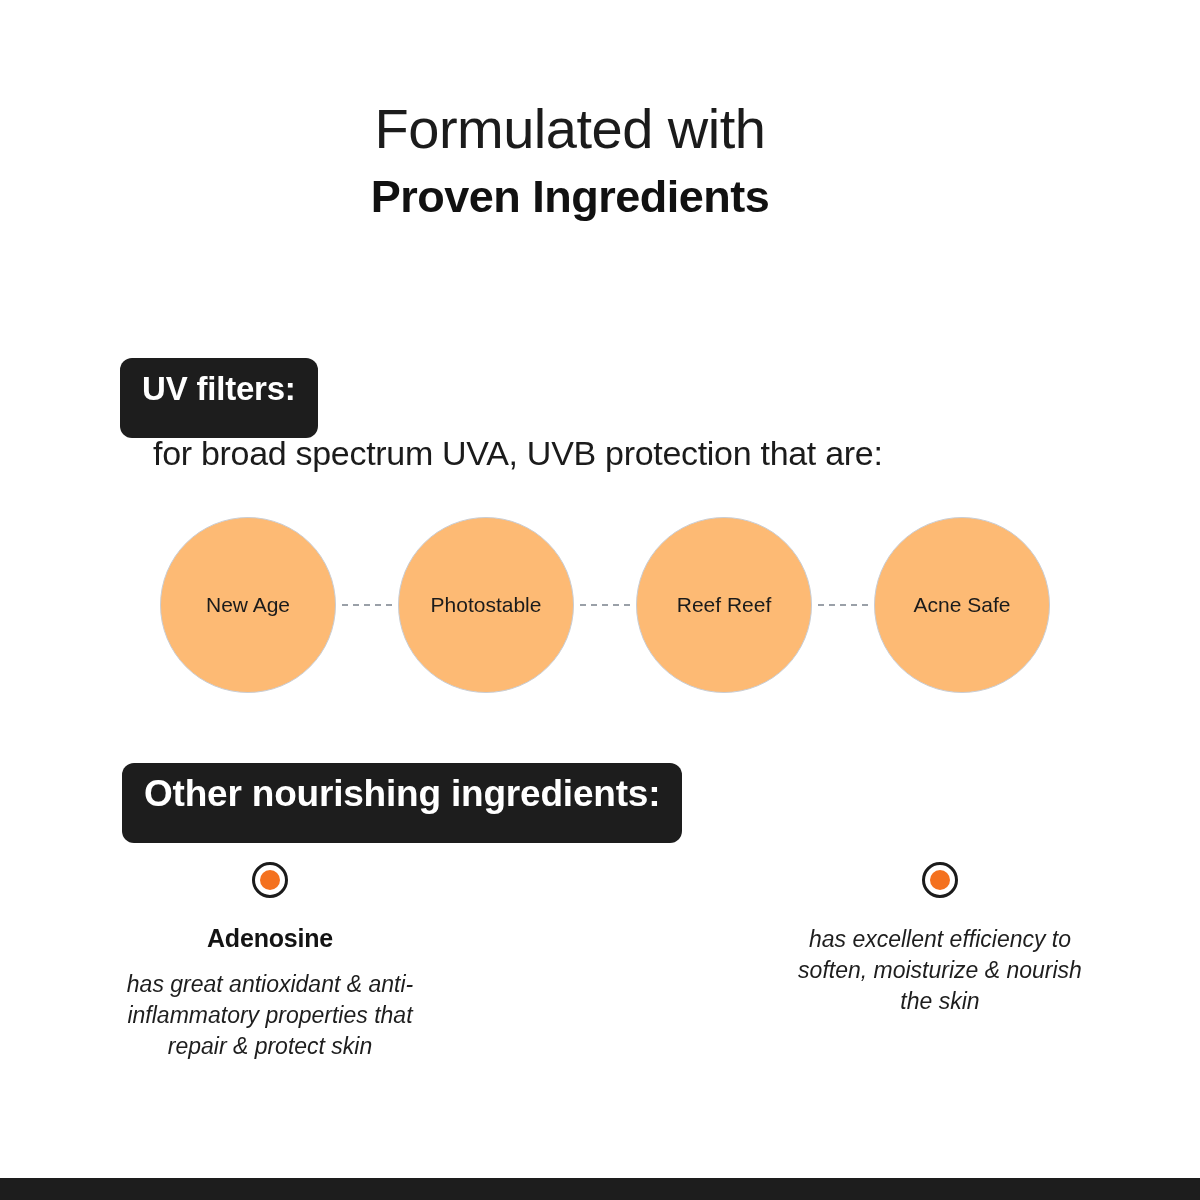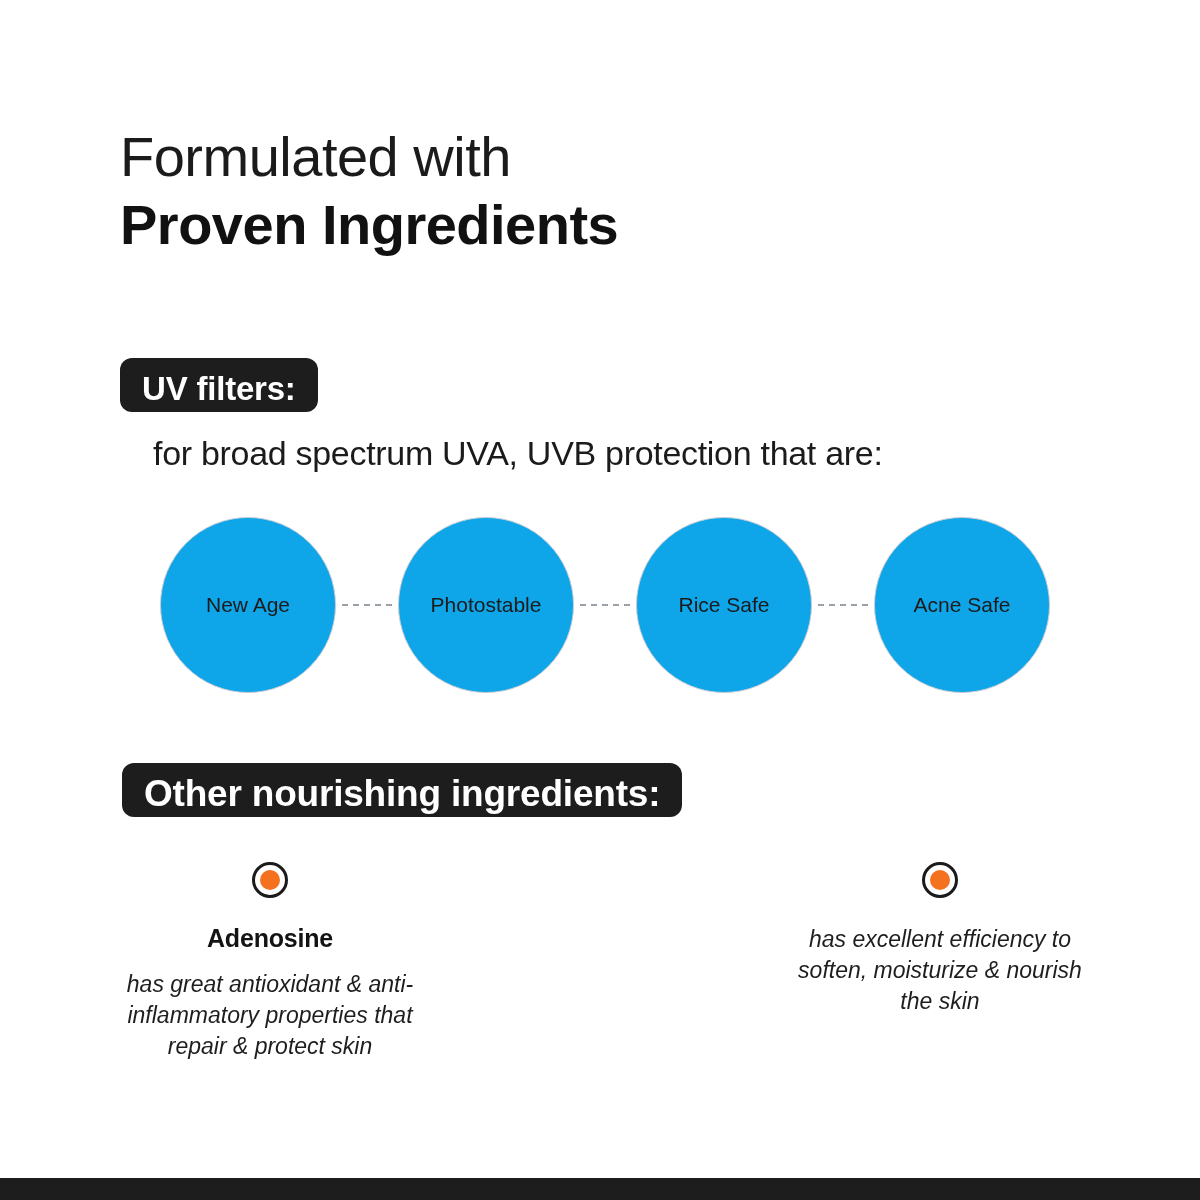--- a/index.html
+++ b/index.html
@@ -20,46 +20,47 @@
     position: relative;
     width: 1200px;
     height: 1200px;
     box-sizing: border-box;
   }
 
   
   .heading {
     position: absolute;
     left: 120px;
-    top: 124px;
+    top: 96px;
     width: 900px;
+    text-align: center;
   }
   .heading-line1 {
     font-size: 56px;
     line-height: 66px;
     font-weight: 400;
     letter-spacing: -0.5px;
     color: #1b1b1b;
   }
   .heading-line2 {
-    font-size: 56px;
+    font-size: 45px;
     line-height: 70px;
     font-weight: 700;
     letter-spacing: -0.5px;
     color: #111111;
   }
 
   
   .pill {
     display: inline-block;
     background: #1d1d1d;
     color: #ffffff;
     font-weight: 700;
     border-radius: 12px;
-    padding: 12px 22px 4px 22px;
+    padding: 12px 22px 30px 22px;
     letter-spacing: -0.2px;
   }
   .pill-uv {
     position: absolute;
     left: 120px;
     top: 358px;
     font-size: 33px;
     line-height: 38px;
   }
   .pill-other {
@@ -94,21 +95,21 @@
     justify-content: space-between;
   }
   .circle-wrap {
     display: flex;
     align-items: center;
   }
   .circle {
     width: 176px;
     height: 176px;
     border-radius: 50%;
-    background: #0ea5e9;
+    background: #fdba74;
     border: 1px solid #c9cdd4;
     display: flex;
     align-items: center;
     justify-content: center;
     text-align: center;
     font-size: 21px;
     color: #1b1b1b;
     box-sizing: border-box;
   }
   .dashes {
@@ -191,21 +192,21 @@
   <div class="circles">
     <div class="circle-wrap">
       <div class="circle">New Age</div>
     </div>
     <div class="dashes"></div>
     <div class="circle-wrap">
       <div class="circle">Photostable</div>
     </div>
     <div class="dashes"></div>
     <div class="circle-wrap">
-      <div class="circle">Rice Safe</div>
+      <div class="circle">Reef Reef</div>
     </div>
     <div class="dashes"></div>
     <div class="circle-wrap">
       <div class="circle">Acne Safe</div>
     </div>
   </div>
 
   <div class="pill pill-other">Other nourishing ingredients:</div>
 
   <div class="ingredients">

